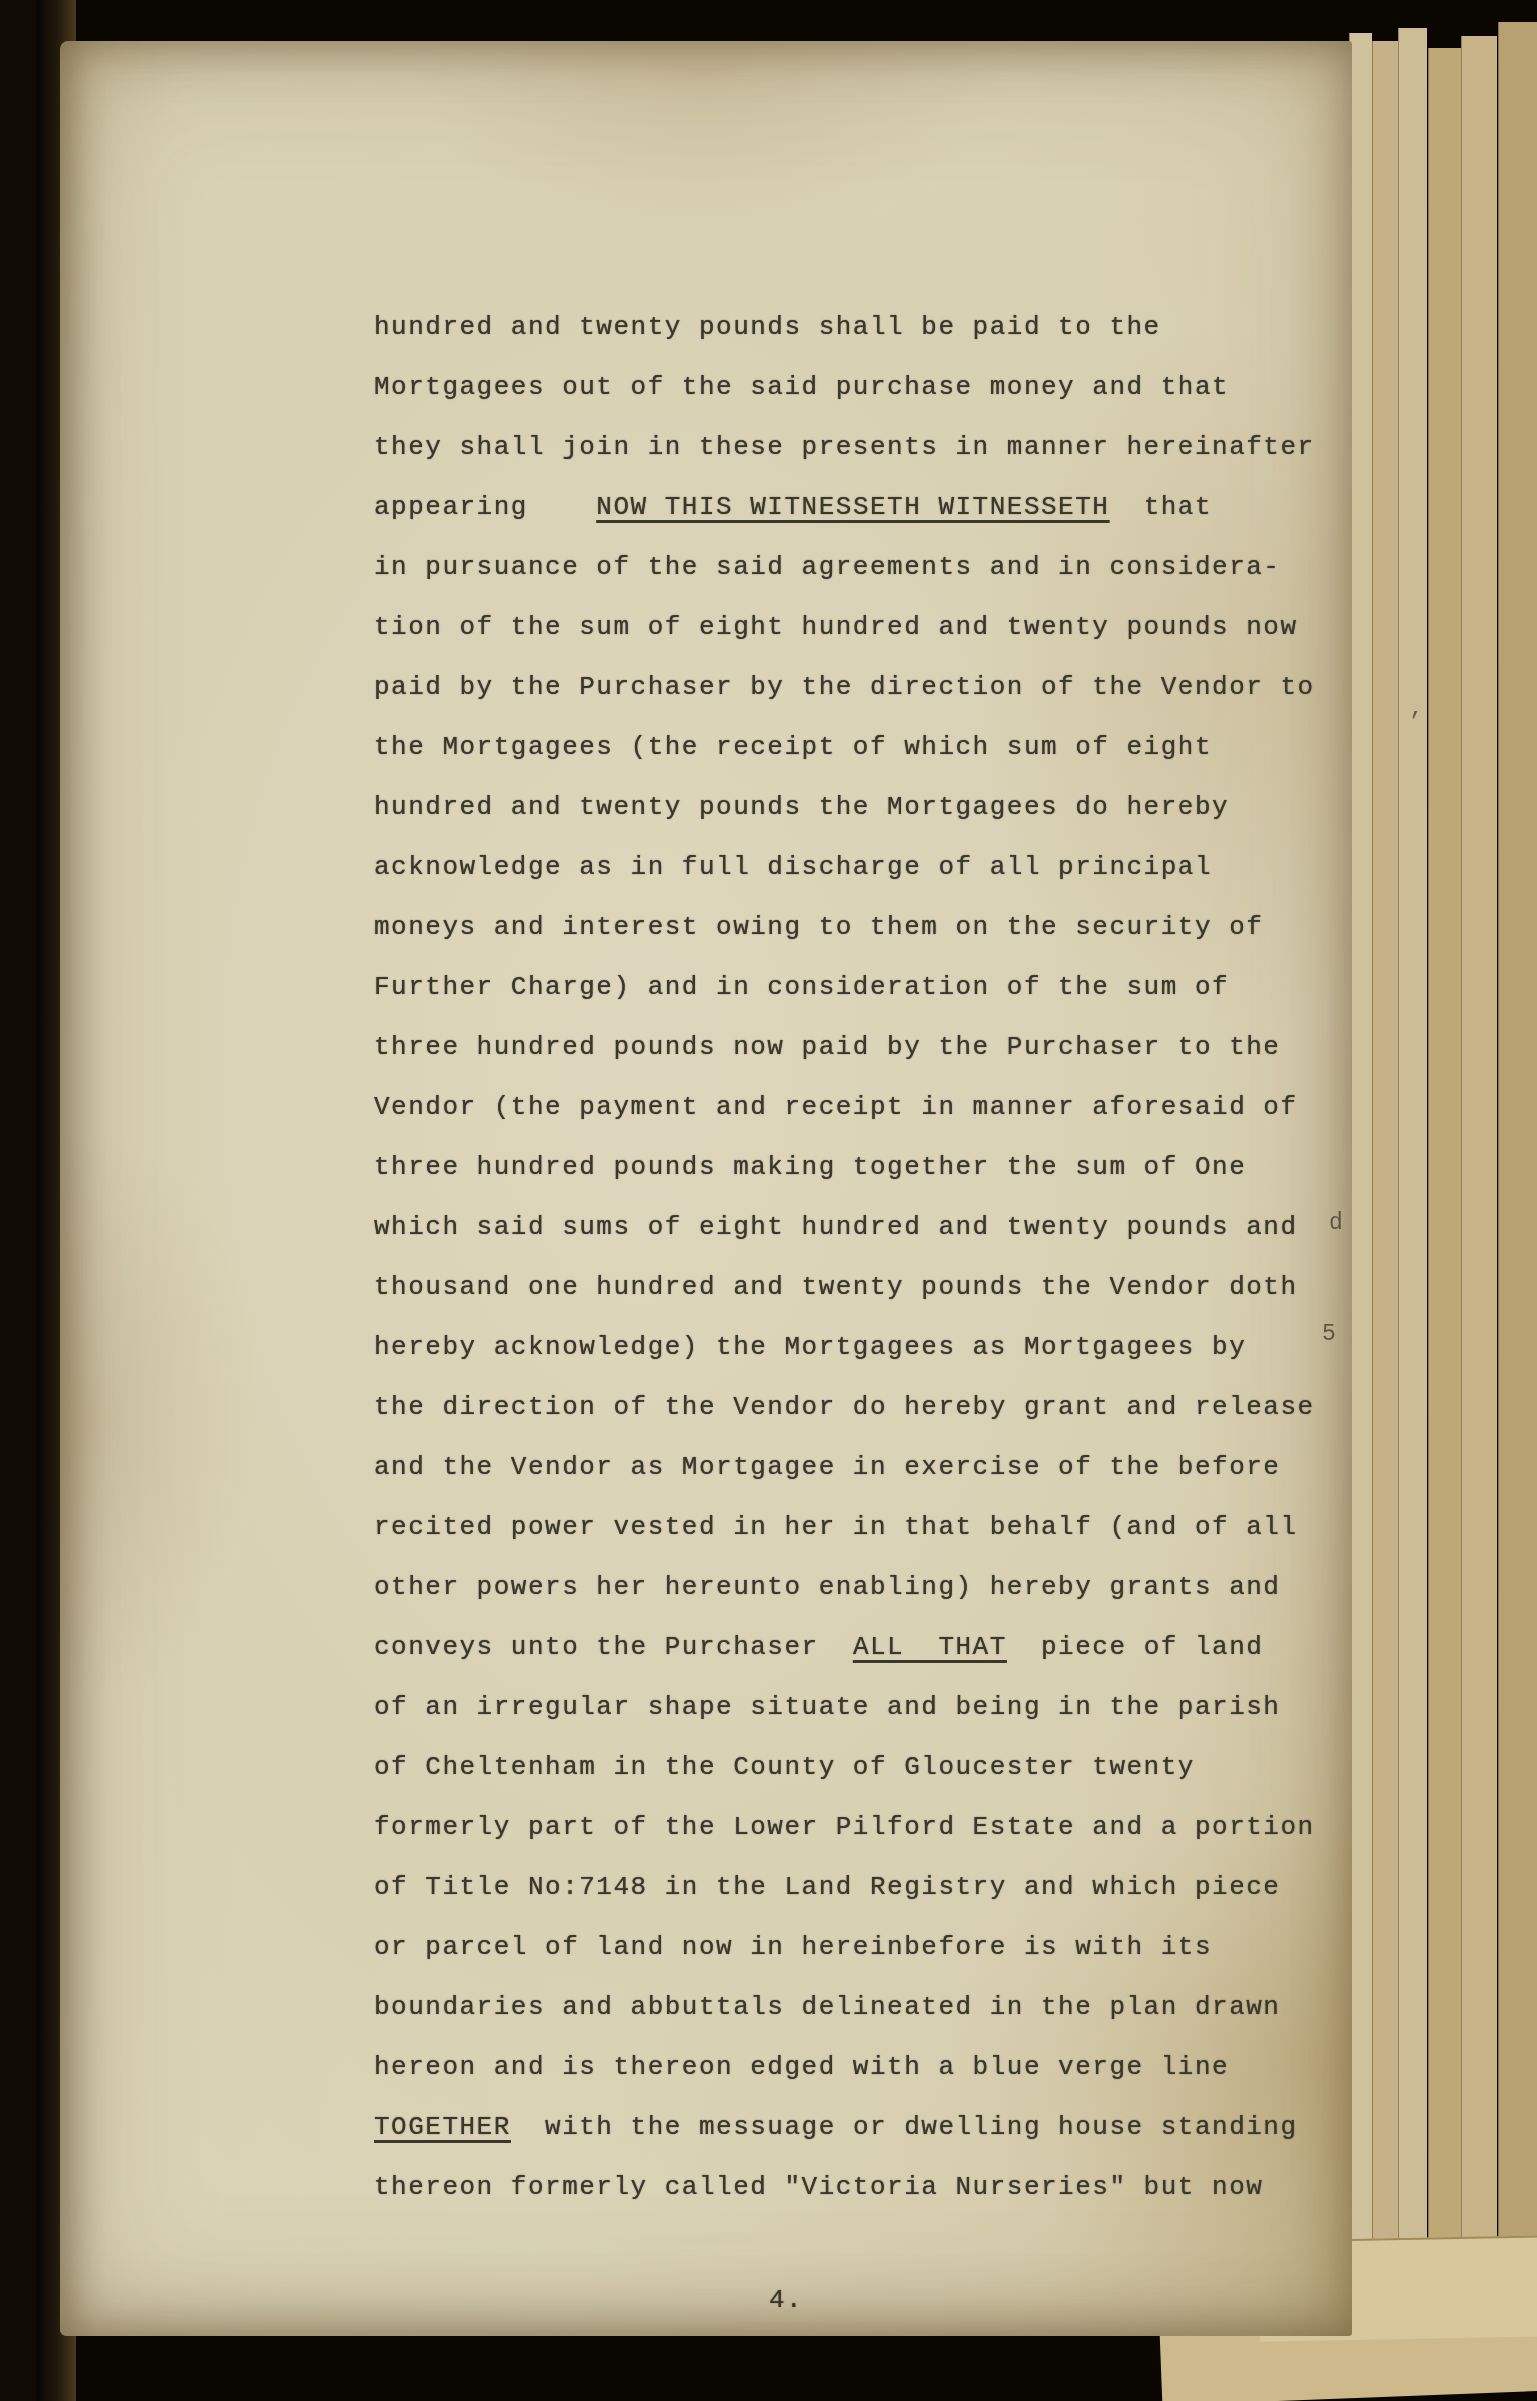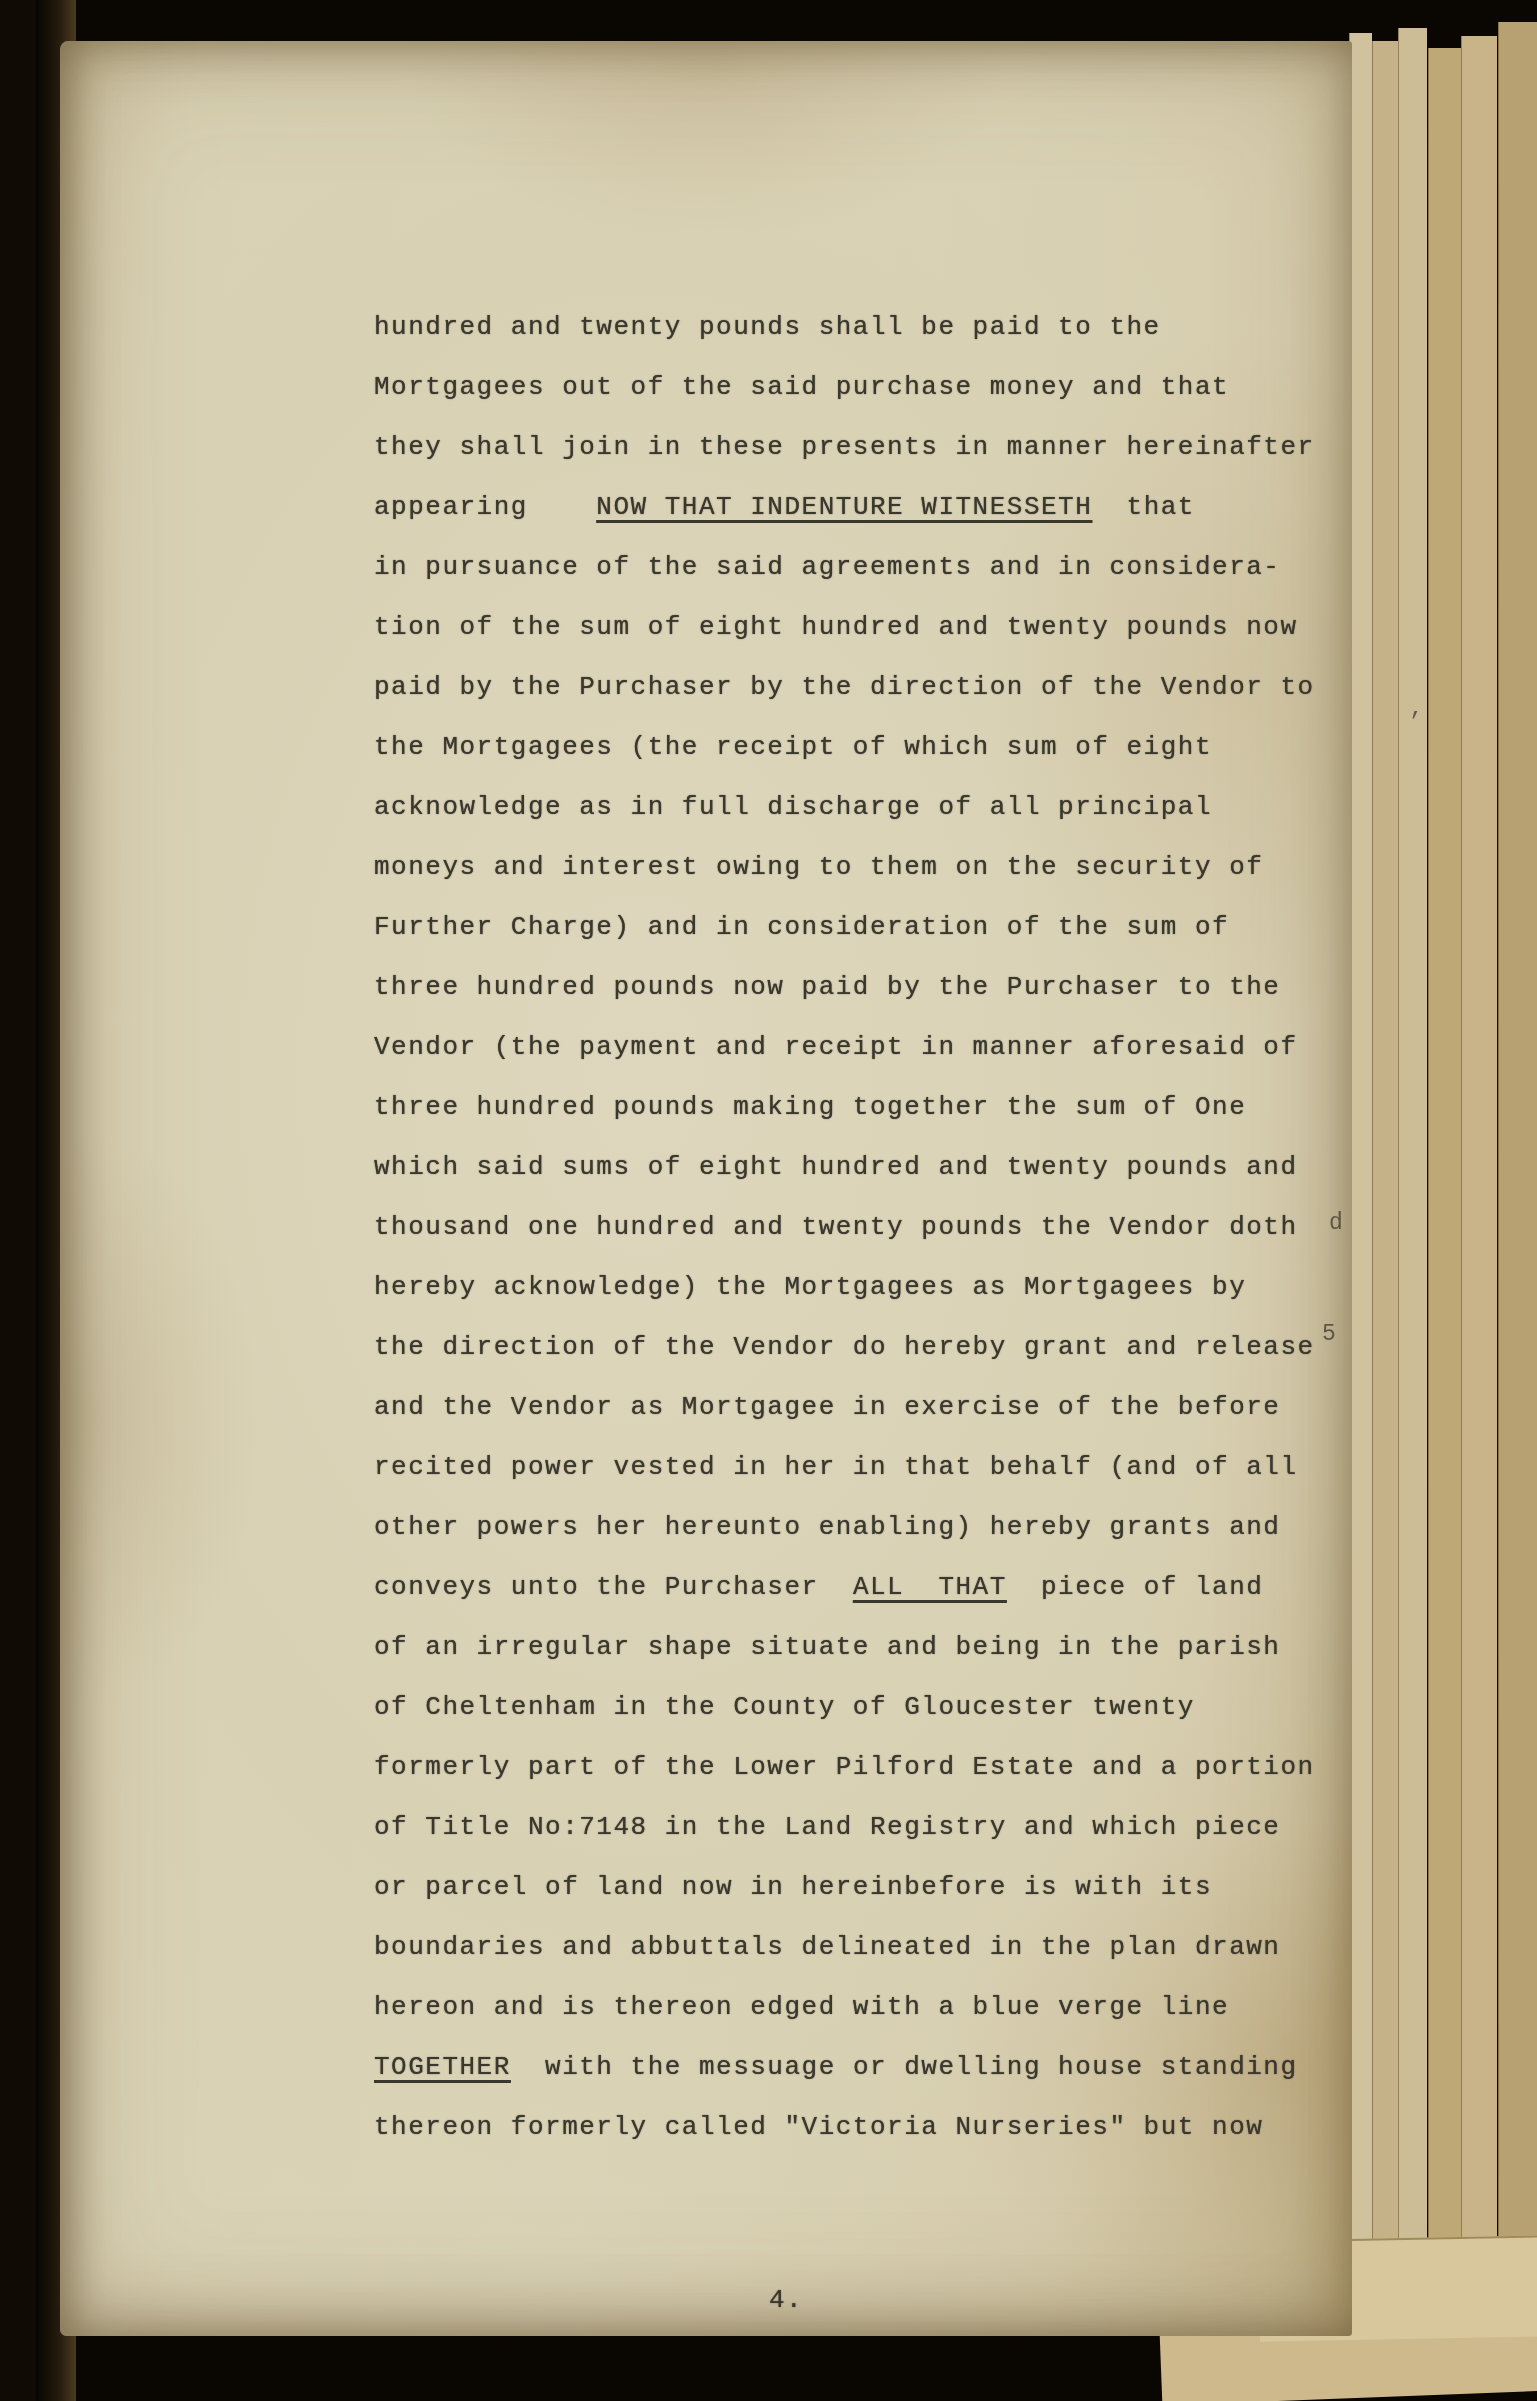--- a/index.html
+++ b/index.html
@@ -78,25 +78,26 @@
   <div class="bottom-pages-2"></div>
 
   <div class="page">
     <div class="page-texture"></div>
   </div>
 
   <div class="text-block">
       <div class="line"><span>hundred and twenty pounds shall be paid to the</span></div>
       <div class="line"><span>Mortgagees out of the said purchase money and that</span></div>
       <div class="line"><span>they shall join in these presents in manner hereinafter</span></div>
-      <div class="line"><span>appearing    </span><span class="underline">NOW THAT INDENTURE WITNESSETH</span><span>  that</span></div>
+      <div class="line"><span>appearing    </span><span class="underline">NOW THIS WITNESSETH WITNESSETH</span><span>  that</span></div>
       <div class="line"><span>in pursuance of the said agreements and in considera-</span></div>
       <div class="line"><span>tion of the sum of eight hundred and twenty pounds now</span></div>
       <div class="line"><span>paid by the Purchaser by the direction of the Vendor to</span></div>
       <div class="line"><span>the Mortgagees (the receipt of which sum of eight</span></div>
+      <div class="line"><span>hundred and twenty pounds the Mortgagees do hereby</span></div>
       <div class="line"><span>acknowledge as in full discharge of all principal</span></div>
       <div class="line"><span>moneys and interest owing to them on the security of</span></div>
       <div class="line"><span>Further Charge) and in consideration of the sum of</span></div>
       <div class="line"><span>three hundred pounds now paid by the Purchaser to the</span></div>
       <div class="line"><span>Vendor (the payment and receipt in manner aforesaid of</span></div>
       <div class="line"><span>three hundred pounds making together the sum of One</span></div>
       <div class="line"><span>which said sums of eight hundred and twenty pounds and</span></div>
       <div class="line"><span>thousand one hundred and twenty pounds the Vendor doth</span></div>
       <div class="line"><span>hereby acknowledge) the Mortgagees as Mortgagees by</span></div>
       <div class="line"><span>the direction of the Vendor do hereby grant and release</span></div>

